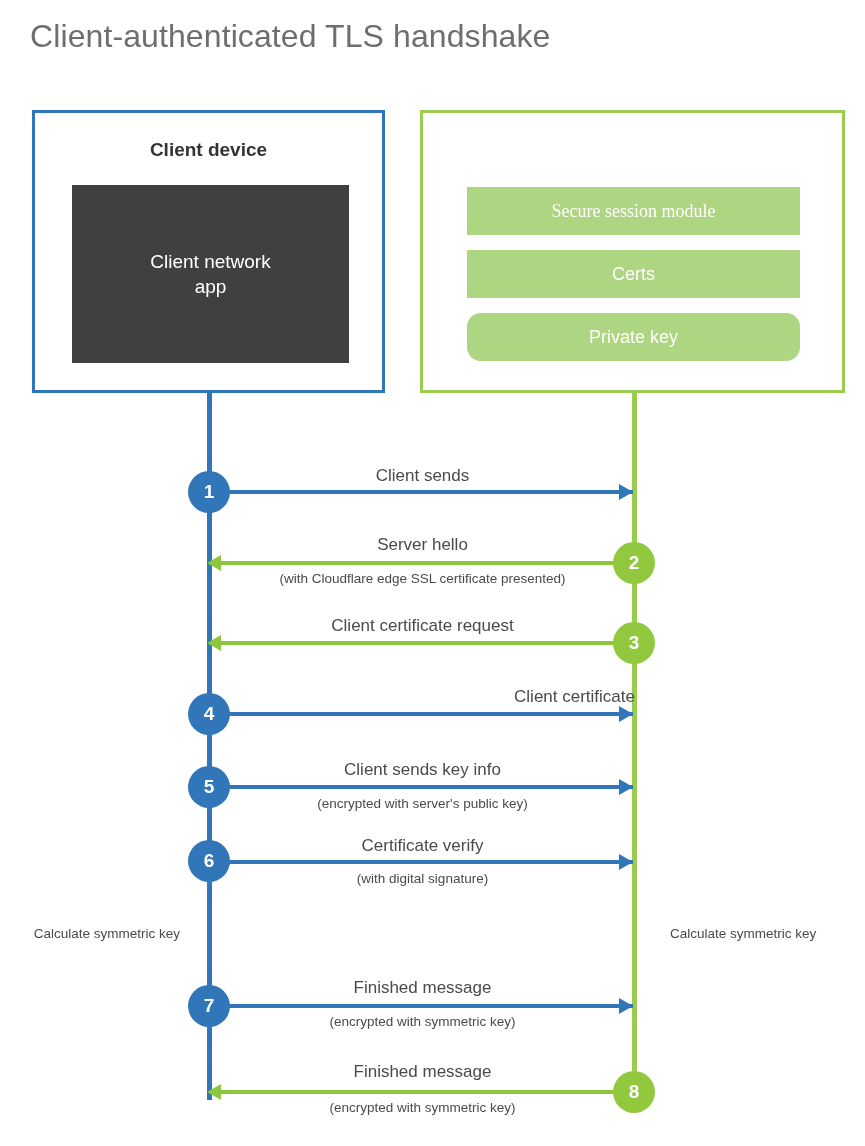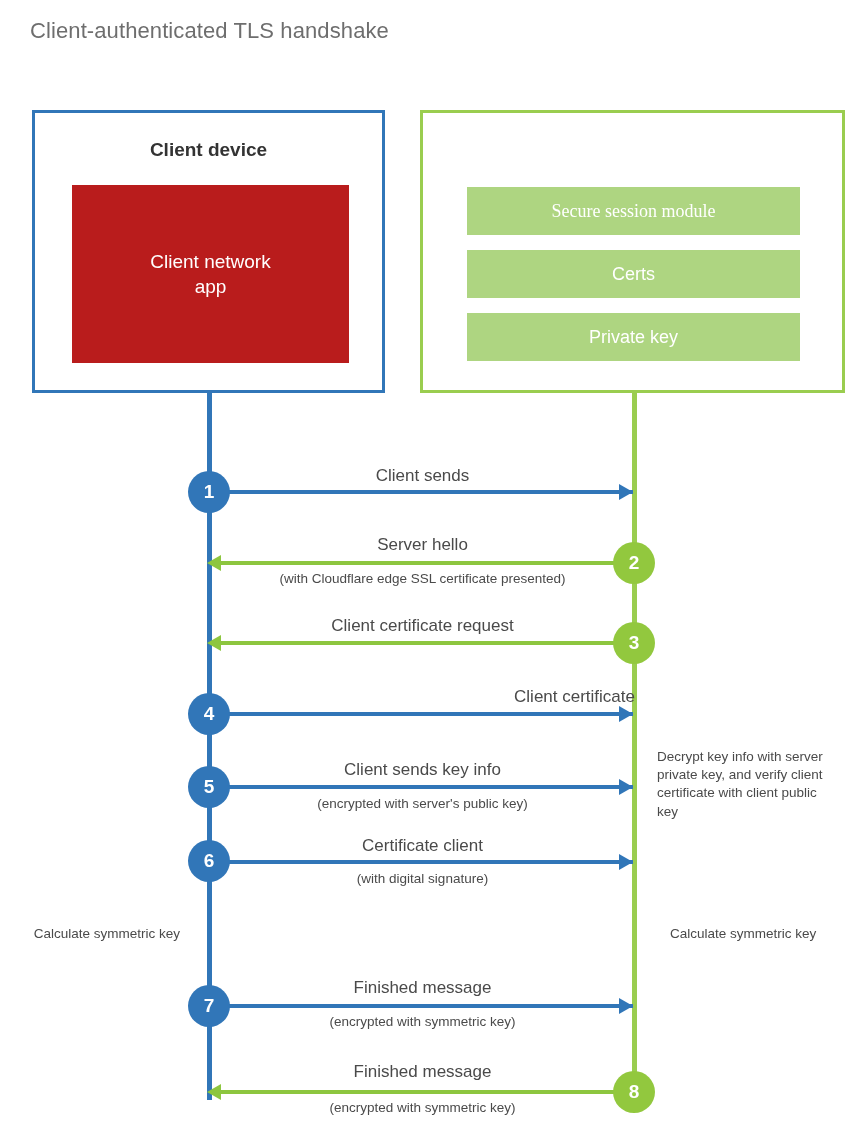--- a/index.html
+++ b/index.html
@@ -7,46 +7,46 @@
     width:865px;height:1146px;position:relative;overflow:hidden;
     font-family:"Liberation Sans","DejaVu Sans",sans-serif;
     color:#4a4a4a;
     -webkit-font-smoothing:antialiased;
   }
   .canvas{position:absolute;inset:0;}
 
   
   .title{
     position:absolute;left:30px;top:18px;
-    font-size:22px;font-weight:400;color:#6e6e6e;
+    font-size:32px;font-weight:400;color:#6e6e6e;
     letter-spacing:0.1px;white-space:nowrap;
   }
 
   
   .party-box{position:absolute;background:#ffffff;box-sizing:border-box;}
   .party-box.client{left:32px;top:110px;width:353px;height:283px;border:3px solid #3176b8;}
   .party-box.server{left:420px;top:110px;width:425px;height:283px;border:3px solid #9acd4f;}
   .party-title{
     position:absolute;left:0;right:0;top:26px;text-align:center;
     font-size:19px;font-weight:700;color:#333333;
   }
   .client-app{
     position:absolute;left:37px;top:72px;width:277px;height:178px;
-    background:#b91c1c;color:#ffffff;font-size:19px;font-weight:400;
+    background:#404040;color:#ffffff;font-size:19px;font-weight:400;
     display:flex;align-items:center;justify-content:center;text-align:center;
     line-height:1.32;
   }
   .server-bar{
     position:absolute;left:44px;width:333px;height:48px;
     background:#aed581;color:#ffffff;font-size:18px;font-weight:400;
     display:flex;align-items:center;justify-content:center;text-align:center;
   }
   .server-bar.b0{top:74px;font-family:Liberation Serif, serif;}
   .server-bar.b1{top:137px;}
-  .server-bar.b2{top:200px;}
+  .server-bar.b2{top:200px;border-radius:14px;}
 
   
   .lifeline{position:absolute;width:5px;}
   .lifeline.client{left:207px;top:393px;height:707px;background:#3176b8;}
   .lifeline.server{left:632px;top:393px;height:700px;background:#9acd4f;}
 
   
   .step-circle{
     position:absolute;width:42px;height:42px;border-radius:50%;
     display:flex;align-items:center;justify-content:center;
@@ -132,37 +132,36 @@
   <div class="arrow-line blue" style="left:209px;top:712px;width:424px;"></div>
   <div class="arrow-head right blue" style="left:619px;top:706px;"></div>
   <div class="step-circle blue" style="left:188px;top:693px;">4</div>
 
   <div class="msg-main" style="left:210px;top:760px;width:425px;">Client sends key info</div>
   <div class="arrow-line blue" style="left:209px;top:785px;width:424px;"></div>
   <div class="arrow-head right blue" style="left:619px;top:779px;"></div>
   <div class="msg-sub" style="left:210px;top:796px;width:425px;">(encrypted with server's public key)</div>
   <div class="step-circle blue" style="left:188px;top:766px;">5</div>
 
-  <div class="msg-main" style="left:210px;top:836px;width:425px;">Certificate client</div>
+  <div class="msg-main" style="left:210px;top:836px;width:425px;">Certificate verify</div>
   <div class="arrow-line blue" style="left:209px;top:860px;width:424px;"></div>
   <div class="arrow-head right blue" style="left:619px;top:854px;"></div>
   <div class="msg-sub" style="left:210px;top:871px;width:425px;">(with digital signature)</div>
   <div class="step-circle blue" style="left:188px;top:840px;">6</div>
 
   <div class="msg-main" style="left:210px;top:978px;width:425px;">Finished message</div>
   <div class="arrow-line blue" style="left:209px;top:1004px;width:424px;"></div>
   <div class="arrow-head right blue" style="left:619px;top:998px;"></div>
   <div class="msg-sub" style="left:210px;top:1014px;width:425px;">(encrypted with symmetric key)</div>
   <div class="step-circle blue" style="left:188px;top:985px;">7</div>
 
   <div class="msg-main" style="left:210px;top:1062px;width:425px;">Finished message</div>
   <div class="arrow-line green" style="left:214px;top:1090px;width:419px;"></div>
   <div class="arrow-head left green" style="left:207px;top:1084px;"></div>
   <div class="msg-sub" style="left:210px;top:1100px;width:425px;">(encrypted with symmetric key)</div>
   <div class="step-circle green" style="left:613px;top:1071px;">8</div>
 
-  <div class="side-note right" style="left:657px;top:748px;width:170px;">Decrypt key info with server private key, and verify client certificate with client public key</div>
 
   <div class="side-note left" style="left:30px;top:925px;width:150px;">Calculate symmetric key</div>
 
   <div class="side-note right" style="left:670px;top:925px;width:150px;">Calculate symmetric key</div>
 
 </div>
 
 </body></html>

